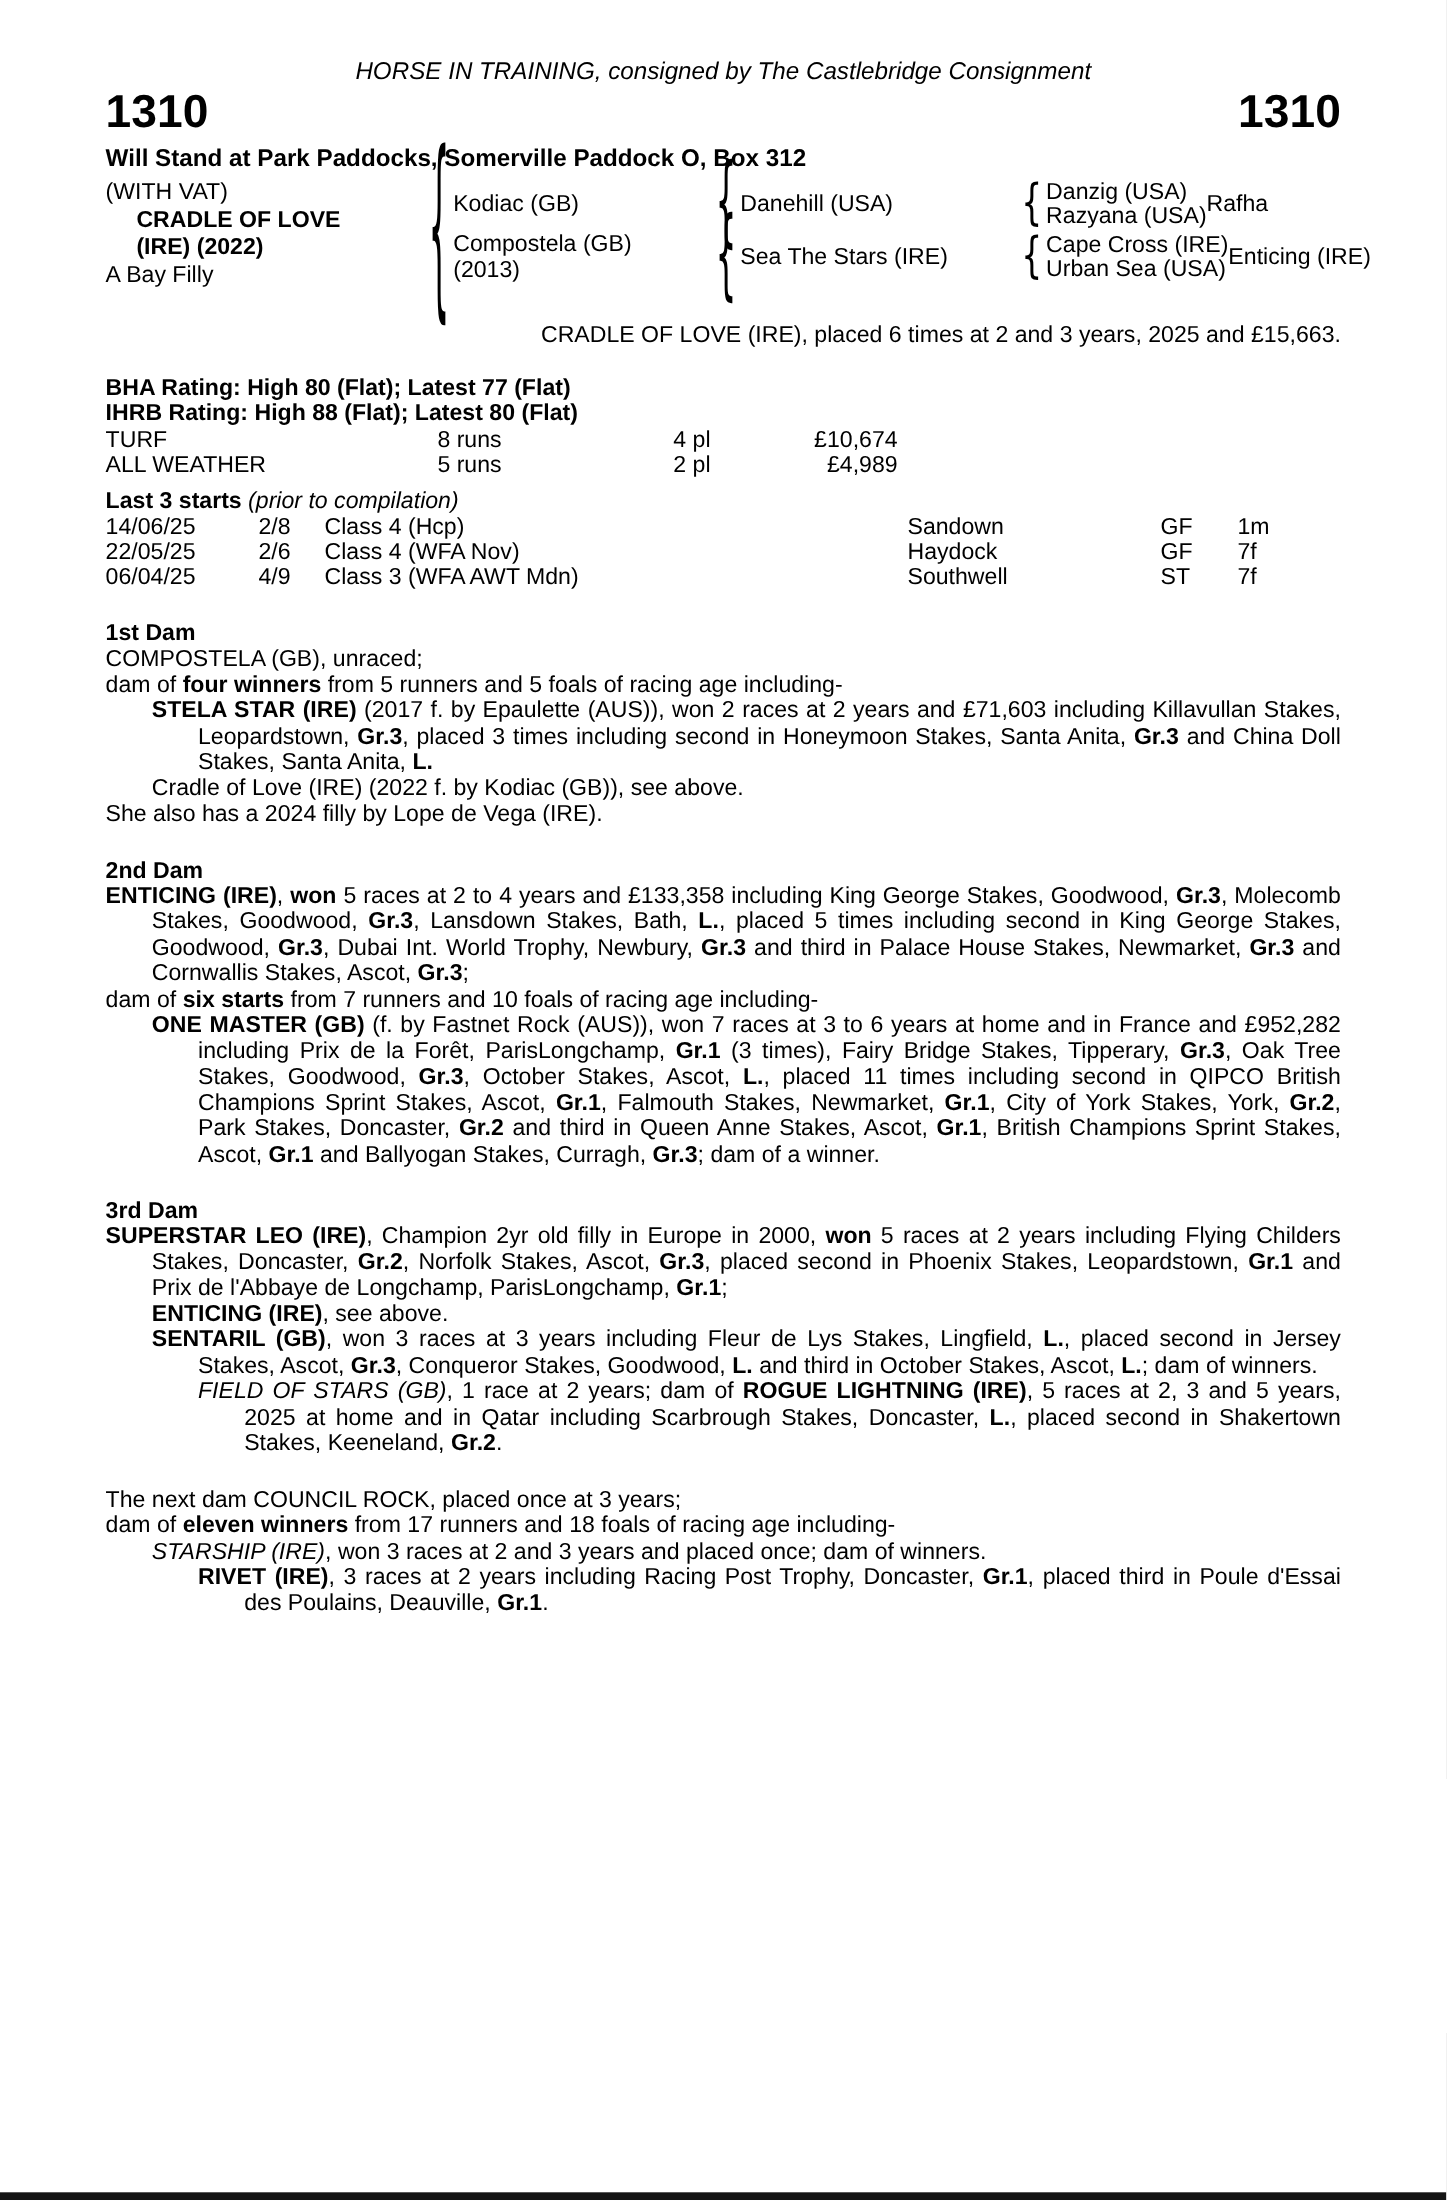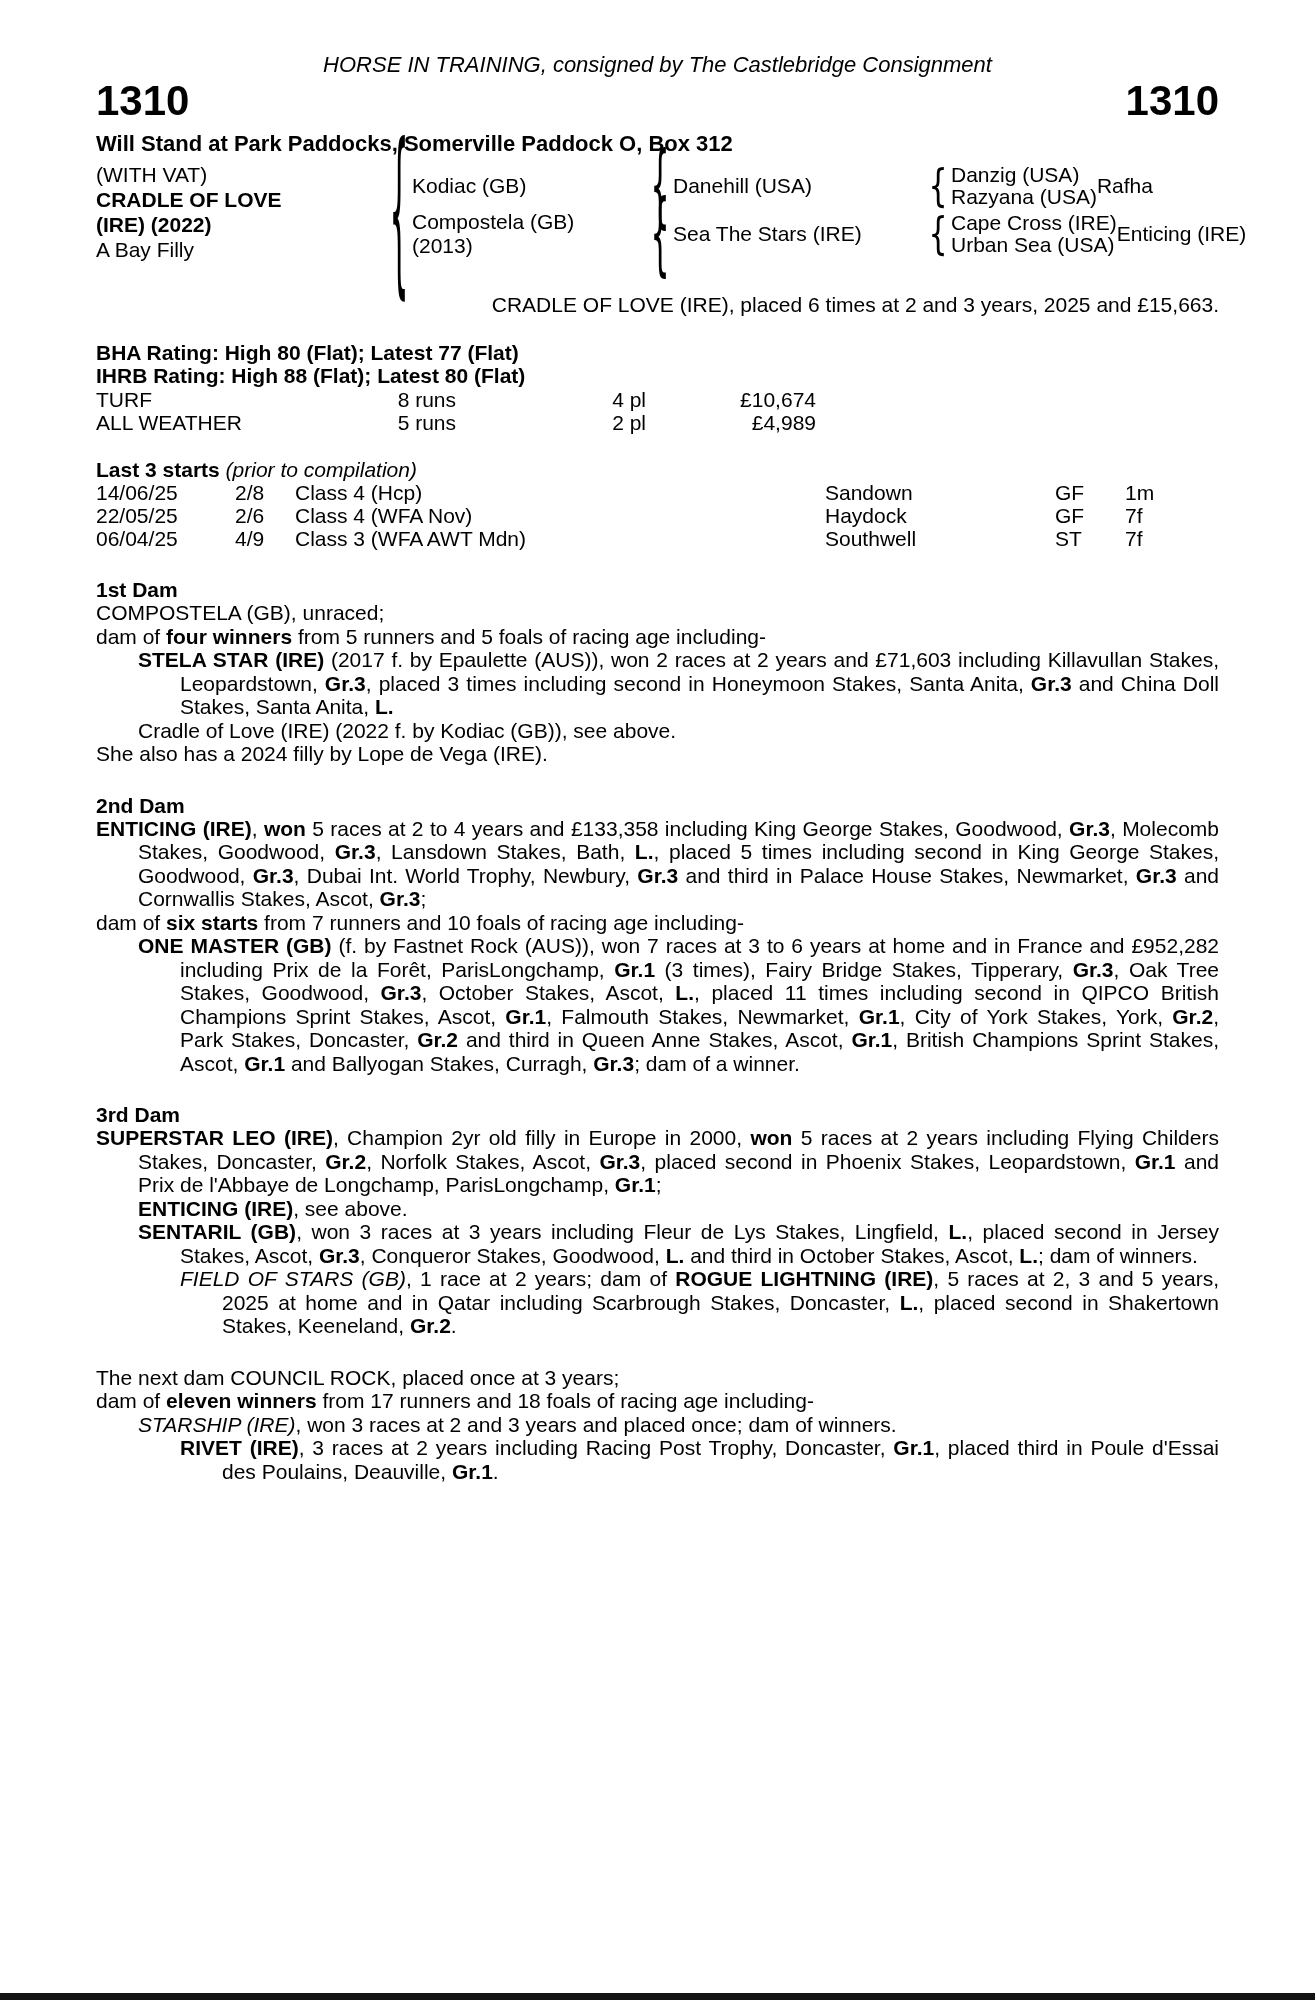--- a/index.html
+++ b/index.html
@@ -12,21 +12,21 @@
   .content { padding:52px 96px 0 96px; }
 
   .consignor { text-align:center; font-style:italic; font-size:22px; line-height:25px; }
   .lot-row { display:flex; justify-content:space-between; align-items:baseline;
              font-weight:bold; font-size:42px; line-height:44px; margin-top:2px; }
   .stand { font-weight:bold; font-size:22px; line-height:25px; margin-top:8px; }
 
   
   .pedigree { display:flex; margin-top:6px; }
   .ped-left { width:290px; flex:none; align-self:center; line-height:25px; }
-  .bold { font-weight:bold; }
+  .bold { font-weight:bold;margin-left:28px; }
   .brace { display:flex; align-items:center; justify-content:center; width:26px; flex:none; }
   .brace > span { display:inline-block; font-size:30px; line-height:1; font-family:"DejaVu Sans", sans-serif; }
   .b1 > span { transform:scaleY(6.0); }
   .b2 > span { transform:scaleY(3.0); }
   .b3 > span { transform:scaleY(1.5); }
   .gen1 { display:flex; flex-direction:column; flex:1; }
   .gen1-block { display:flex; align-items:center; }
   .gen1-name { width:235px; flex:none; line-height:24px; }
   .gen2-col { display:flex; flex-direction:row; flex:1; }
   .gen2-block { display:flex; align-items:center; margin:2px 0; }
@@ -34,21 +34,21 @@
   .gen3-col { display:flex; flex-direction:column; justify-content:center; flex:1; }
   .gen3-col > div { line-height:22px; white-space:nowrap; }
 
   
   .summary { margin-top:31px; line-height:24px;text-align:right; }
   .ratings { margin-top:24px; }
   .ratings div { font-weight:bold; line-height:23px; }
   .surface-table { margin-top:1px; }
   .surface-row { display:grid; grid-template-columns:270px 90px 190px 170px; line-height:23px; }
   .surface-row .num { text-align:right; }
-  .last3 { margin-top:24px; }
+  .last3 { margin-top:10px; }
   .last3-title { line-height:23px; }
   .start-row { display:grid; grid-template-columns:139px 60px 530px 230px 70px 1fr; line-height:23px; }
 
   
   .section { margin-top:28px; }
   .heading { font-weight:bold; line-height:23px; }
   .para { text-align:justify; line-height:23.5px; }
   .hang0 { padding-left:42px; text-indent:-42px; }
   .ind1  { padding-left:42px; }
   .ind1h { padding-left:84px; text-indent:-42px; }

